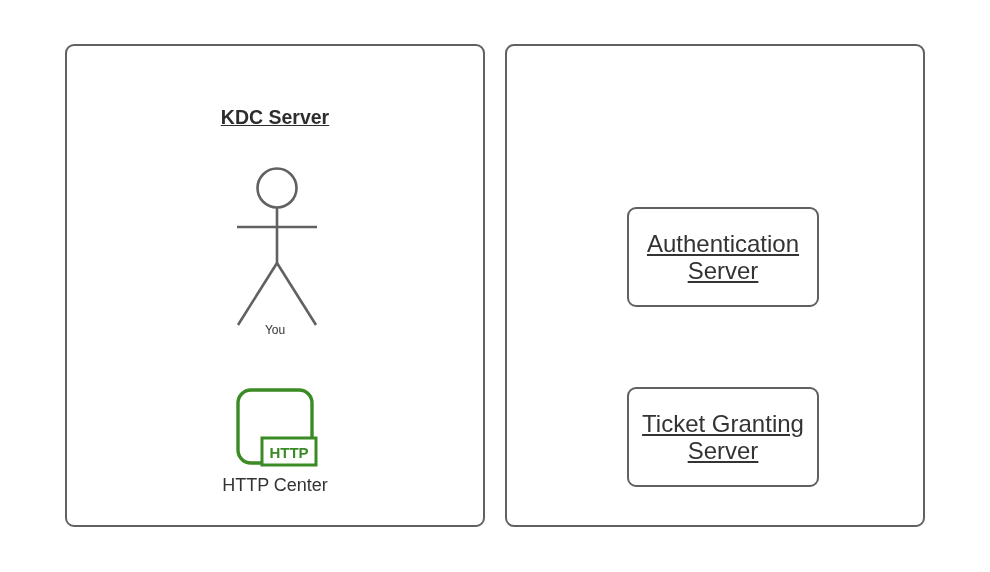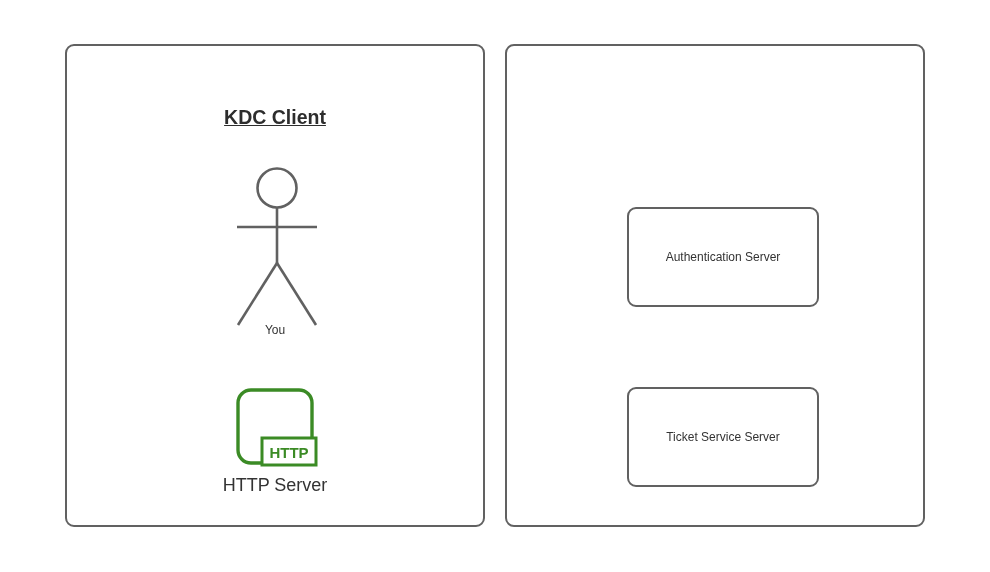--- a/index.html
+++ b/index.html
@@ -98,56 +98,57 @@
     display: flex;
     align-items: center;
     justify-content: center;
     text-align: center;
   }
   .server-box.auth   { top: 161px; }
   .server-box.ticket { top: 341px; }
   .server-box span {
     display: inline-block;
     max-width: 165px;
-    font-size: 12px;
-    line-height: 38px;
+    font-size: 24px;
+    line-height: 27px;
     color: #333333;
+    text-decoration: underline;
   }
 </style>
 </head>
 <body>
 
 <div class="canvas">
 
   <div class="panel left">
-    <div class="panel-title">KDC Client</div>
+    <div class="panel-title">KDC Server</div>
 
     <svg class="figure-svg" viewBox="0 0 100 166">
       <circle cx="50" cy="23" r="19.5"></circle>
       <line x1="50" y1="43" x2="50" y2="98"></line>
       <line x1="10" y1="62" x2="90" y2="62"></line>
       <line x1="50" y1="98" x2="11" y2="160"></line>
       <line x1="50" y1="98" x2="89" y2="160"></line>
     </svg>
 
     <div class="actor-label">You</div>
 
     <svg class="http-svg" viewBox="0 0 82 79">
       <rect x="2" y="2" width="74" height="73" rx="13" ry="13" fill="none" stroke="#3b8b25" stroke-width="3.4"></rect>
       <rect x="26" y="50" width="54" height="27" fill="#ffffff" stroke="#3b8b25" stroke-width="3"></rect>
       <text class="http-badge-text" x="53" y="70" text-anchor="middle">HTTP</text>
     </svg>
 
-    <div class="service-label">HTTP Server</div>
+    <div class="service-label">HTTP Center</div>
   </div>
 
   <div class="panel right">
 
     <div class="server-box auth">
       <span>Authentication Server</span>
     </div>
 
     <div class="server-box ticket">
-      <span>Ticket Service Server</span>
+      <span>Ticket Granting Server</span>
     </div>
   </div>
 
 </div>
 
 </body></html>

